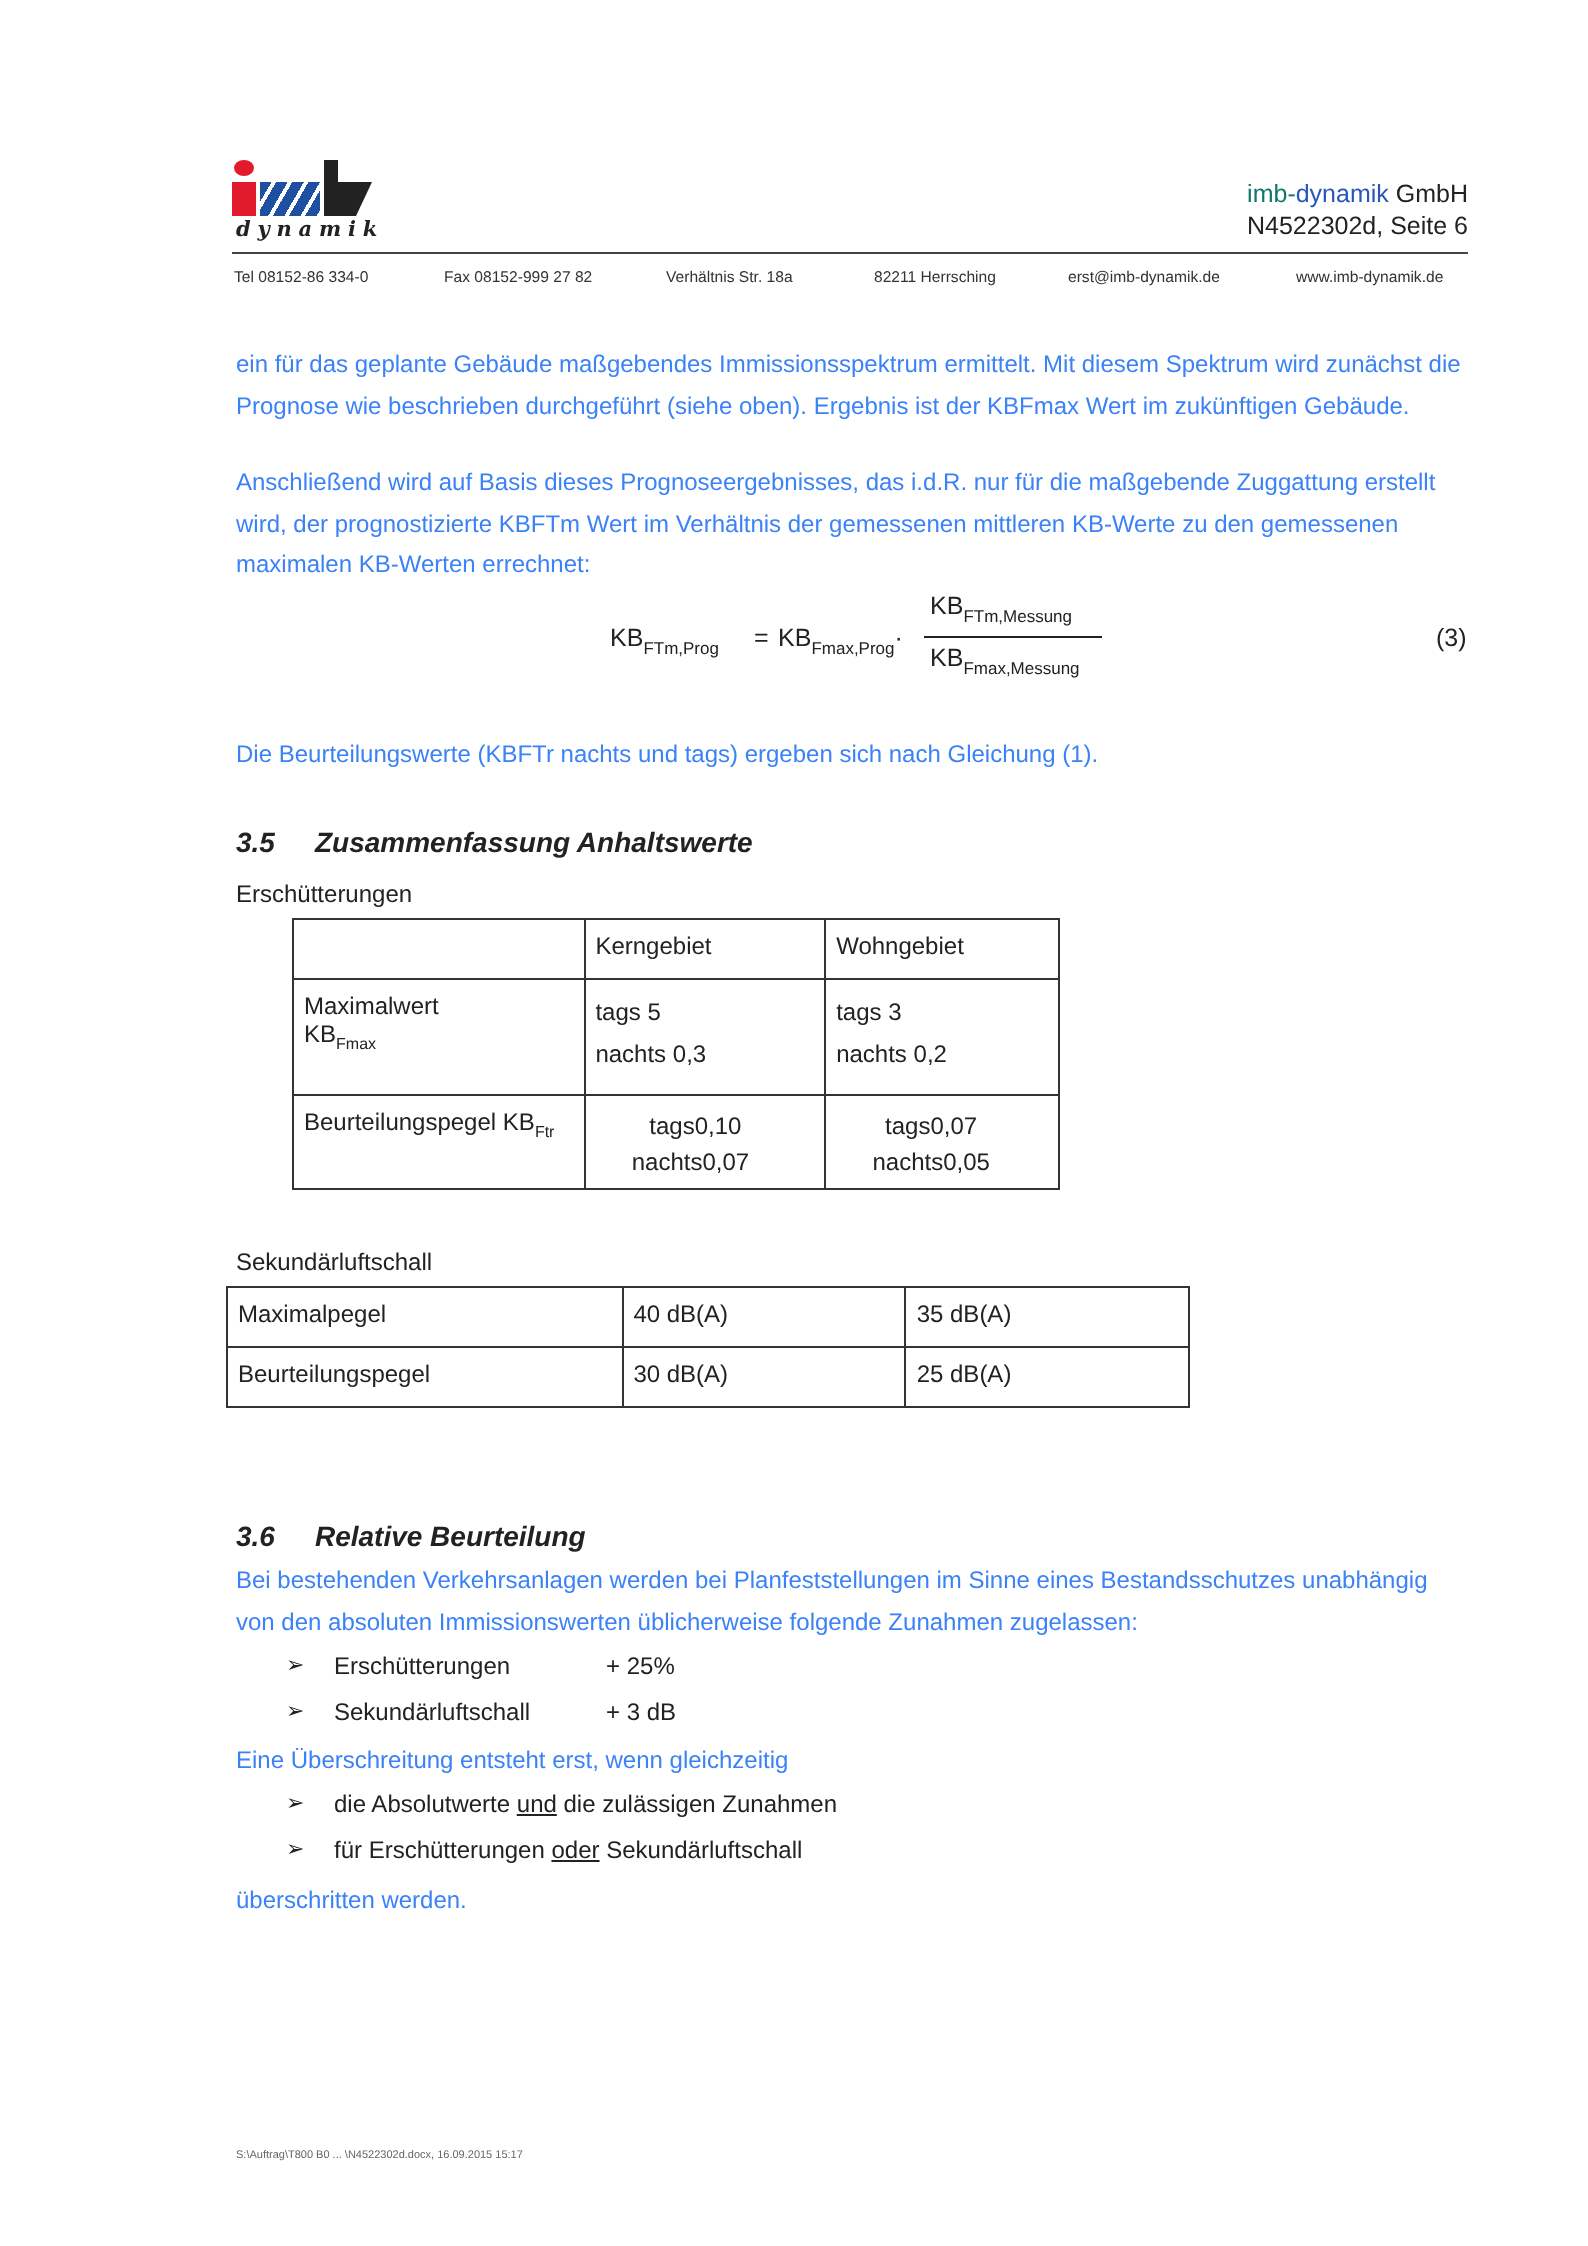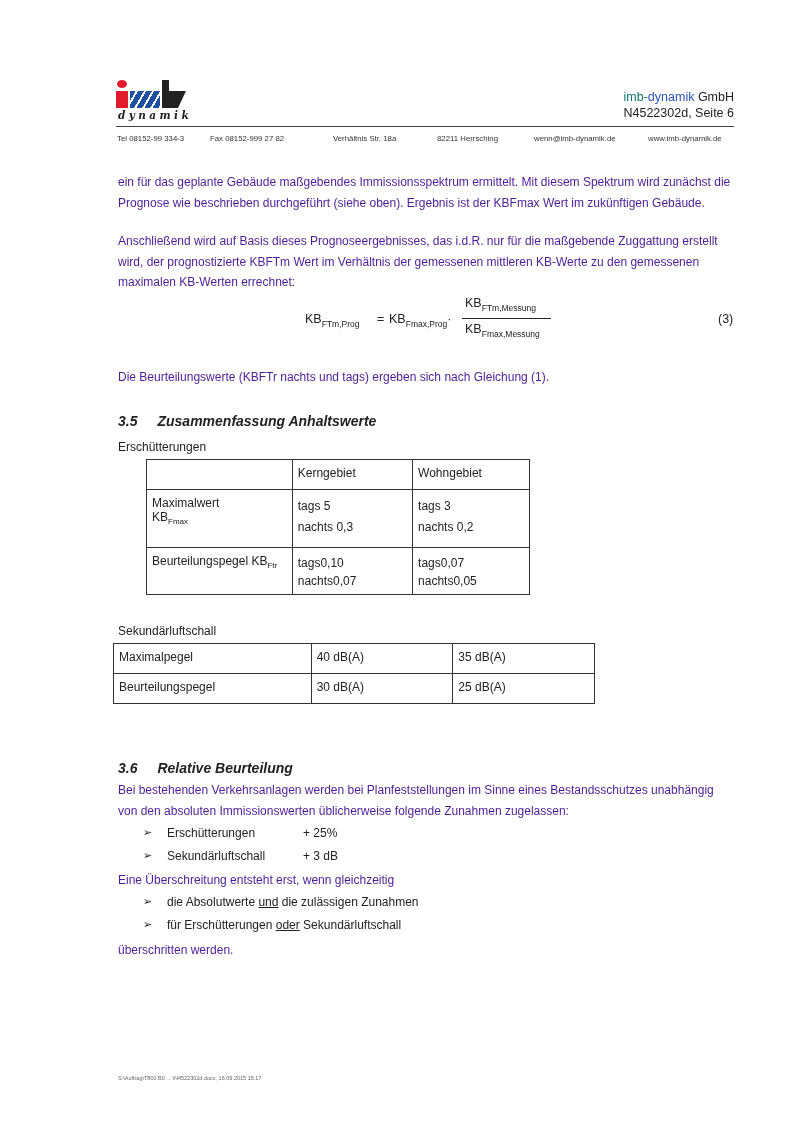--- a/index.html
+++ b/index.html
@@ -18,38 +18,38 @@
   .logo-b .stem { position:absolute; left:0; top:0; width:7px; height:28px; background:#222; }
   .logo-b .bowl { position:absolute; left:4px; bottom:0; width:20px; height:17px; background:#222;
                   clip-path:polygon(0 0,100% 0,60% 100%,0 100%); }
   .logo-word { position:absolute; left:2px; top:29px; font-family:"DejaVu Serif", serif; font-style:italic;
                font-weight:bold; font-size:10.5px; letter-spacing:3.4px; color:#222; }
   .company { right:60px; top:89px; text-align:right; font-size:12.5px; line-height:16px; color:#222; }
   .company .red { color:#0f766e; } .company .blue { color:#2a56b8; }
   .hline { left:116px; top:126px; width:618px; height:1px; background:#444; }
   .contact { top:134px; font-size:7.8px; color:#333; white-space:nowrap; }
   
-  .para { left:118px; width:616px; font-size:12px; line-height:20.5px; color:#4c1d95; }
+  .para { left:118px; width:616px; font-size:12px; line-height:20.5px; color:#3b82f6; }
   .h2 { left:118px; font-size:14px; font-weight:bold; font-style:italic; color:#222; }
   .h2 .num { margin-right:20px; }
   .label { left:118px; font-size:12px; color:#222; }
   
   .formula { font-size:12.5px; color:#222; white-space:nowrap; }
   .formula sub { font-size:8.5px;margin-top:18px; }
   .frac-line { left:462px; top:318px; width:89px; height:1px; background:#222; }
   
   table { border-collapse:collapse; position:absolute; font-size:12px; color:#222; }
   td { border:1px solid #333; vertical-align:top; padding:0; }
   .t1 { left:113px; top:459px; width:384px;margin-left:33px; }
   .t1 td { padding:6px 5px 0 5px; }
   .t2 { left:113px; top:643px; width:482px; }
   .t2 td { padding:6px 5px 0 5px; height:23px; }
   .cell-line { line-height:21px; display:block; }
   .kb sub { font-size:8px; }
-  .split { display:flex; justify-content:flex-start; width:100px; line-height:18px; }
+  .split { display:flex; justify-content:center; width:100px; line-height:18px; }
   
   .bullet { left:143px; font-size:12px; color:#222; display:flex; }
   .bullet .arrow { width:24px; font-size:11px; }
   .u { text-decoration:underline; }
   .footer { left:118px; top:1075px; font-size:5.5px; color:#666; white-space:nowrap; }
 </style>
 </head>
 <body>
 
 <div class="abs logo">
@@ -67,25 +67,25 @@
   <div class="logo-word">dynamik</div>
 </div>
 
 <div class="abs company">
   <div><span class="red">imb-</span><span class="blue">dynamik</span><span> GmbH</span></div>
   <div>N4522302d, Seite 6</div>
 </div>
 
 <div class="abs hline"></div>
 
-<div class="abs contact" style="left:117px">Tel 08152-99 334-3</div>
-<div class="abs contact" style="left:210px">Fax 08152-999 27 82</div>
+<div class="abs contact" style="left:117px">Tel 08152-86 334-0</div>
+<div class="abs contact" style="left:222px">Fax 08152-999 27 82</div>
 <div class="abs contact" style="left:333px">Verhältnis Str. 18a</div>
 <div class="abs contact" style="left:437px">82211 Herrsching</div>
-<div class="abs contact" style="left:534px">wenn@imb-dynamik.de</div>
+<div class="abs contact" style="left:534px">erst@imb-dynamik.de</div>
 <div class="abs contact" style="left:648px">www.imb-dynamik.de</div>
 
 <div class="abs para" style="top:172px">ein für das geplante Gebäude maßgebendes Immissionsspektrum ermittelt. Mit diesem Spektrum wird zu­nächst die Prognose wie beschrieben durchgeführt (siehe oben). Ergebnis ist der KBFmax Wert im zukünfti­gen Gebäude.</div>
 <div class="abs para" style="top:231px">Anschließend wird auf Basis dieses Prognoseergebnisses, das i.d.R. nur für die maßgebende Zuggattung erstellt wird, der prognostizierte KBFTm Wert im Verhältnis der gemessenen mittleren KB-Werte zu den ge­messenen maximalen KB-Werten errechnet:</div>
 
 <div class="abs formula" style="left:305px; top:312px"><span>KB</span><sub>FTm,Prog</sub></div>
 <div class="abs formula" style="left:377px; top:312px">=</div>
 <div class="abs formula" style="left:389px; top:312px"><span>KB</span><sub>Fmax,Prog</sub><span>·</span></div>
 <div class="abs formula" style="left:465px; top:296px"><span>KB</span><sub>FTm,Messung</sub></div>
 <div class="abs frac-line"></div>

